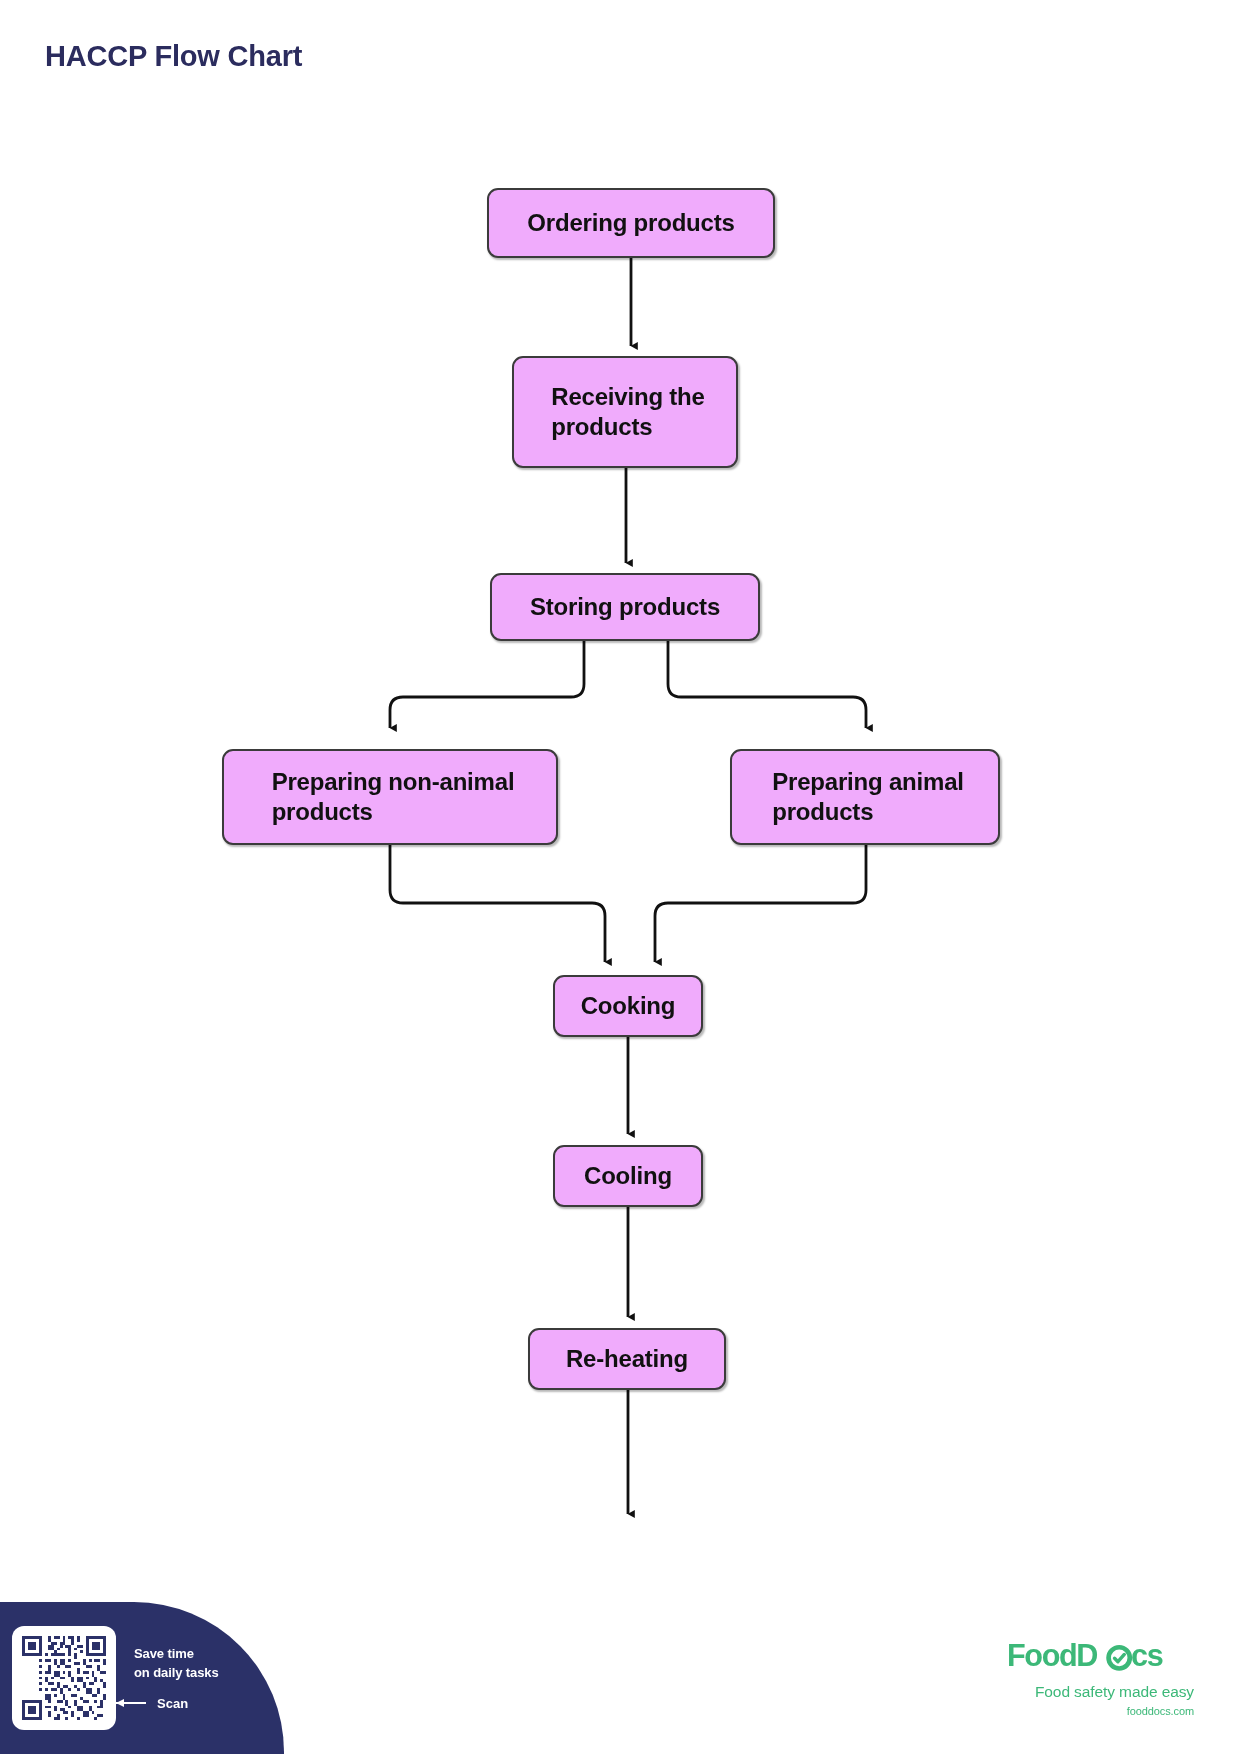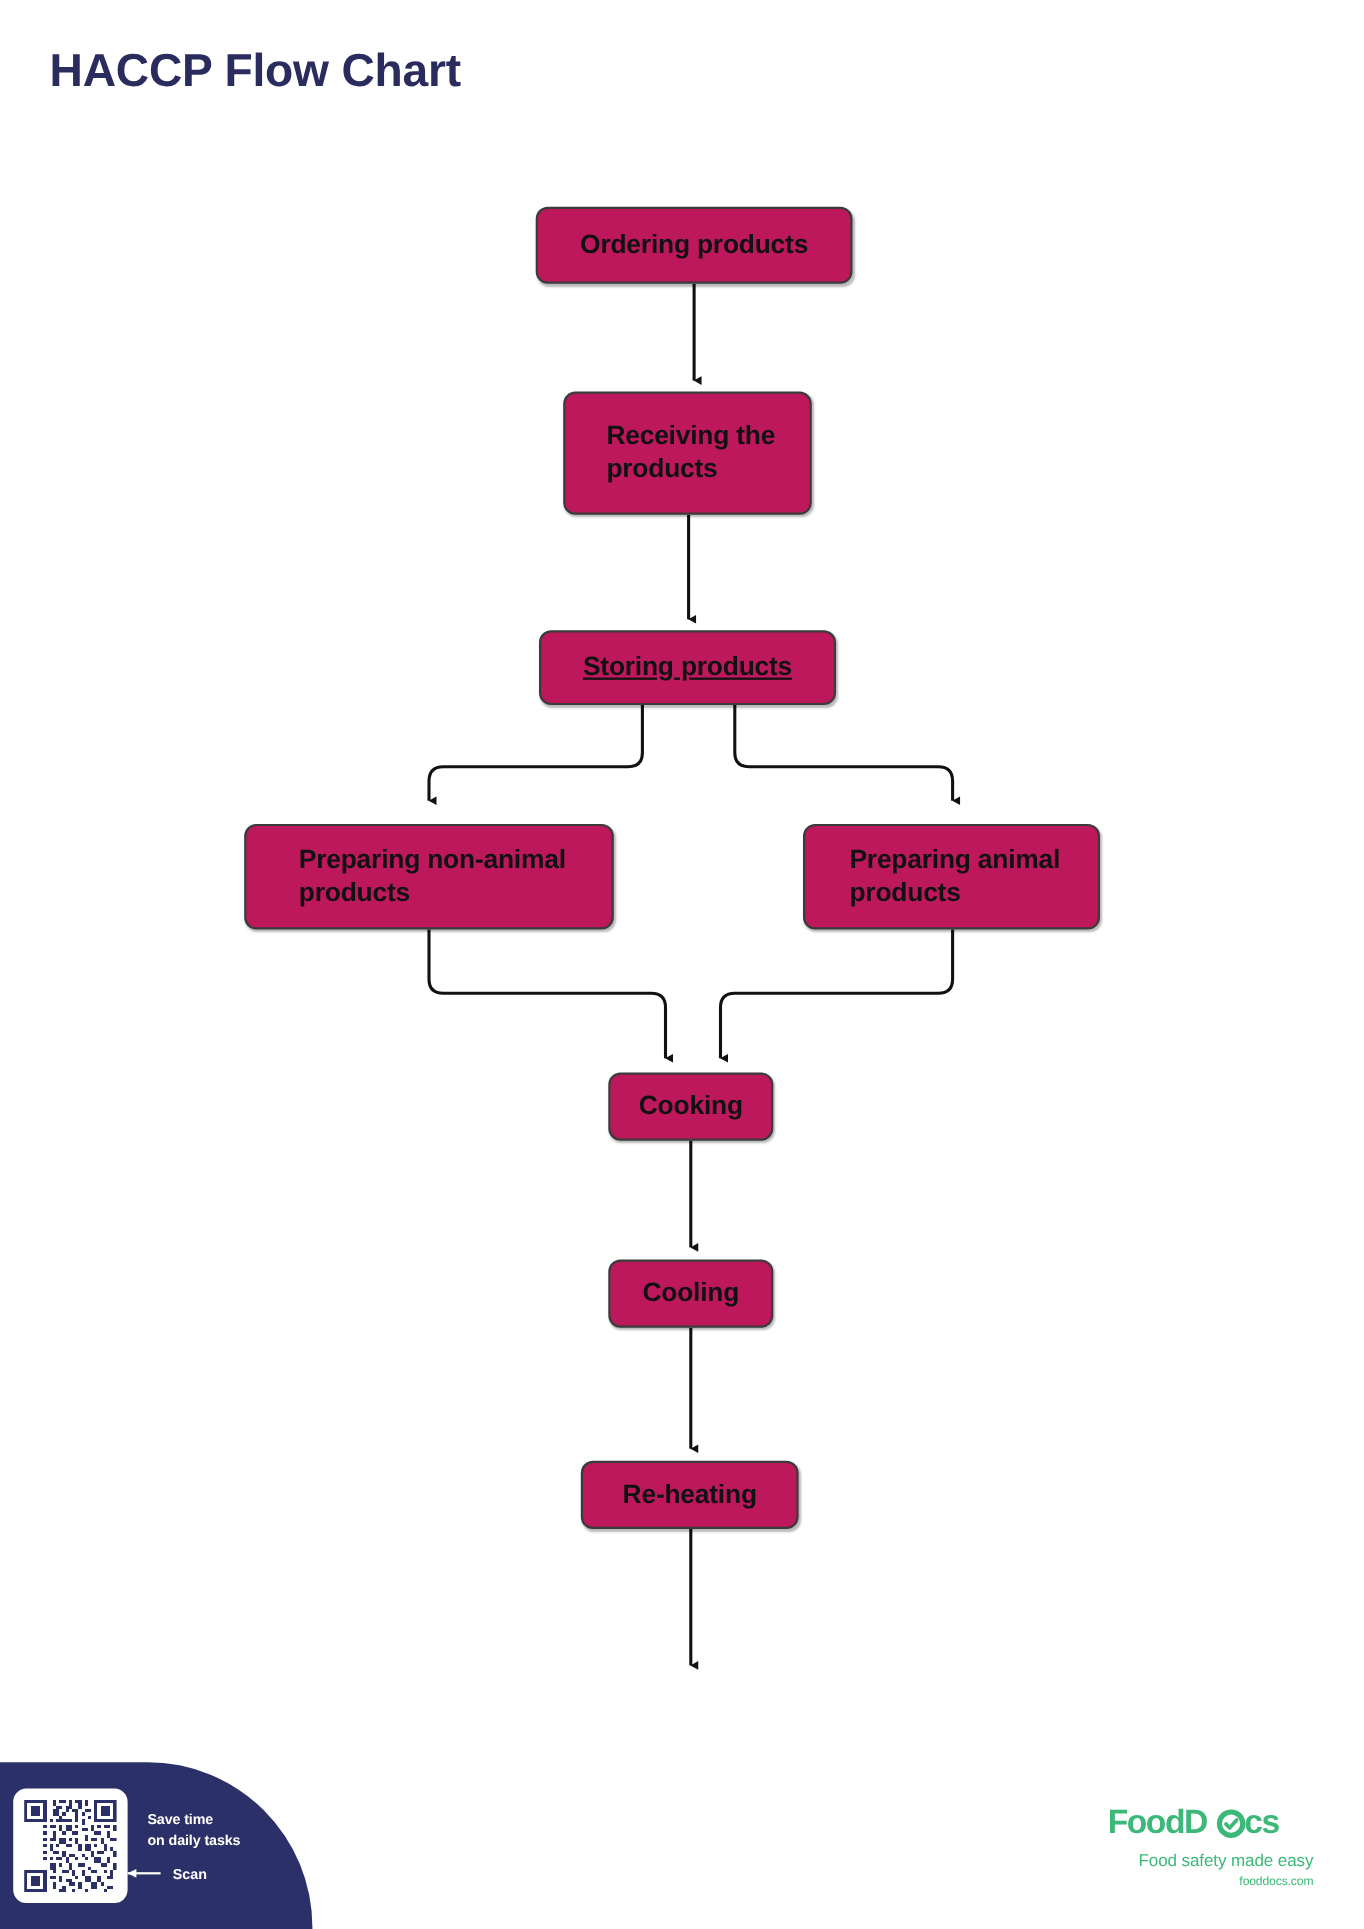--- a/index.html
+++ b/index.html
@@ -10,40 +10,40 @@
     font-family:"Liberation Sans","DejaVu Sans",sans-serif;
     overflow:hidden;
     position:relative;
   }
   #page{position:relative;width:1240px;height:1754px;overflow:hidden;}
 
   
   .page-title{
     position:absolute;
     left:45px; top:40px;
-    font-size:42px;
+    font-size:29px;
     font-weight:bold;
     color:#2b2c5e;
     letter-spacing:-0.2px;
     white-space:nowrap;
   }
 
   
   .flow-canvas{
     position:absolute;
     left:0; top:0;
     width:1240px; height:1640px;
   }
   .flow-svg{position:absolute;left:0;top:0;width:1240px;height:1640px;}
 
   
   .node{
     position:absolute;
     box-sizing:border-box;
-    background:#be185d;
+    background:#f0abfc;
     border:2.5px solid #3b3b3b;
     border-radius:11px;
     box-shadow:1.5px 2px 2px rgba(0,0,0,0.28);
     display:flex;
     align-items:center;
     color:#111111;
     font-weight:bold;
     font-size:24px;
     line-height:1.25;
     letter-spacing:-0.2px;
@@ -171,21 +171,21 @@
       <span>Ordering products</span>
     </div>
 
     <div class="node left" style="left:512px;top:356px;width:226px;height:112px;">
       <div>
         <span>Receiving the</span>
         <span>products</span>
       </div>
     </div>
 
-    <div class="node center" style="left:490px;top:573px;width:270px;height:68px;text-decoration:underline;">
+    <div class="node center" style="left:490px;top:573px;width:270px;height:68px;">
       <span>Storing products</span>
     </div>
 
     <div class="node left" style="left:222px;top:749px;width:336px;height:96px;">
       <div>
         <span>Preparing non-animal</span>
         <span>products</span>
       </div>
     </div>
 

